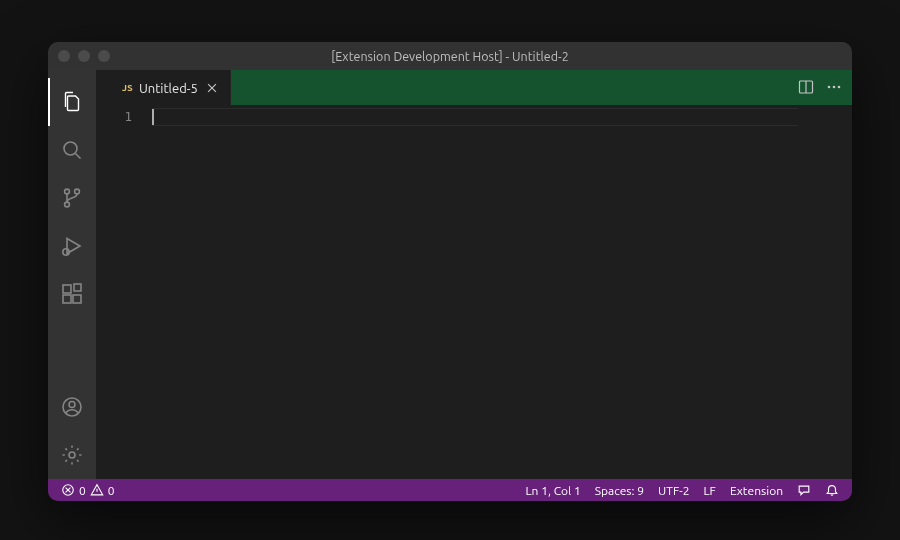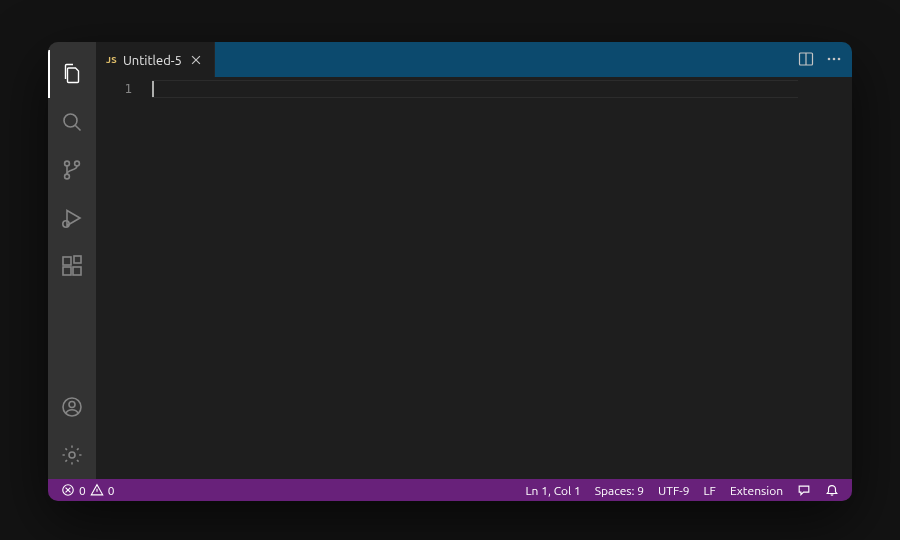--- a/index.html
+++ b/index.html
@@ -68,23 +68,24 @@
   }
   .act-wrap { position: relative; }
   .main {
     flex: 1;
     display: flex;
     flex-direction: column;
     min-width: 0;
   }
   .tabs {
     height: 35px;
-    background: #0c4a6e;
+    background: #14532d;
     display: flex;
     align-items: stretch;
+    margin-left: 16px;
   }
   .tab {
     display: flex;
     align-items: center;
     gap: 6px;
     padding: 0 10px;
     background: #1e1e1e;
     color: #e7e7e7;
     font-size: 13px;
     cursor: pointer;
@@ -164,20 +165,28 @@
     height: 100%;
     cursor: pointer;
   }
   .sb-item svg { width: 14px; height: 14px; }
 </style>
 </head>
 <body>
 
 <div class="window">
 
+  <div class="titlebar">
+    <div class="traffic">
+      <div class="dot"></div>
+      <div class="dot"></div>
+      <div class="dot"></div>
+    </div>
+    <div class="title">[Extension Development Host] - Untitled-2</div>
+  </div>
 
   <div class="body">
 
     <div class="activitybar">
       <div class="act-wrap">
           <div class="act-btn active">
         <svg viewBox="0 0 24 24" fill="none" stroke="currentColor" stroke-width="1.4">
               <path d="M13 2.5H6.5a1 1 0 0 0-1 1V17"></path>
               <path d="M8.5 6h7l3 3v10.5a1 1 0 0 1-1 1h-9a1 1 0 0 1-1-1V7a1 1 0 0 1 1-1z"></path>
             </svg>
@@ -298,21 +307,21 @@
       <span>0</span>
     </div>
     <div class="grow"></div>
     <div class="sb-item">
         <span>Ln 1, Col 1</span>
       </div>
     <div class="sb-item">
         <span>Spaces: 9</span>
       </div>
     <div class="sb-item">
-        <span>UTF-9</span>
+        <span>UTF-2</span>
       </div>
     <div class="sb-item">
         <span>LF</span>
       </div>
     <div class="sb-item">
         <span>Extension</span>
       </div>
     <div class="sb-item">
       <svg viewBox="0 0 16 16" fill="none" stroke="currentColor" stroke-width="1.3">
           <path d="M2.5 3.5h11v7h-6l-3 2.8V10.5h-2z"></path>

